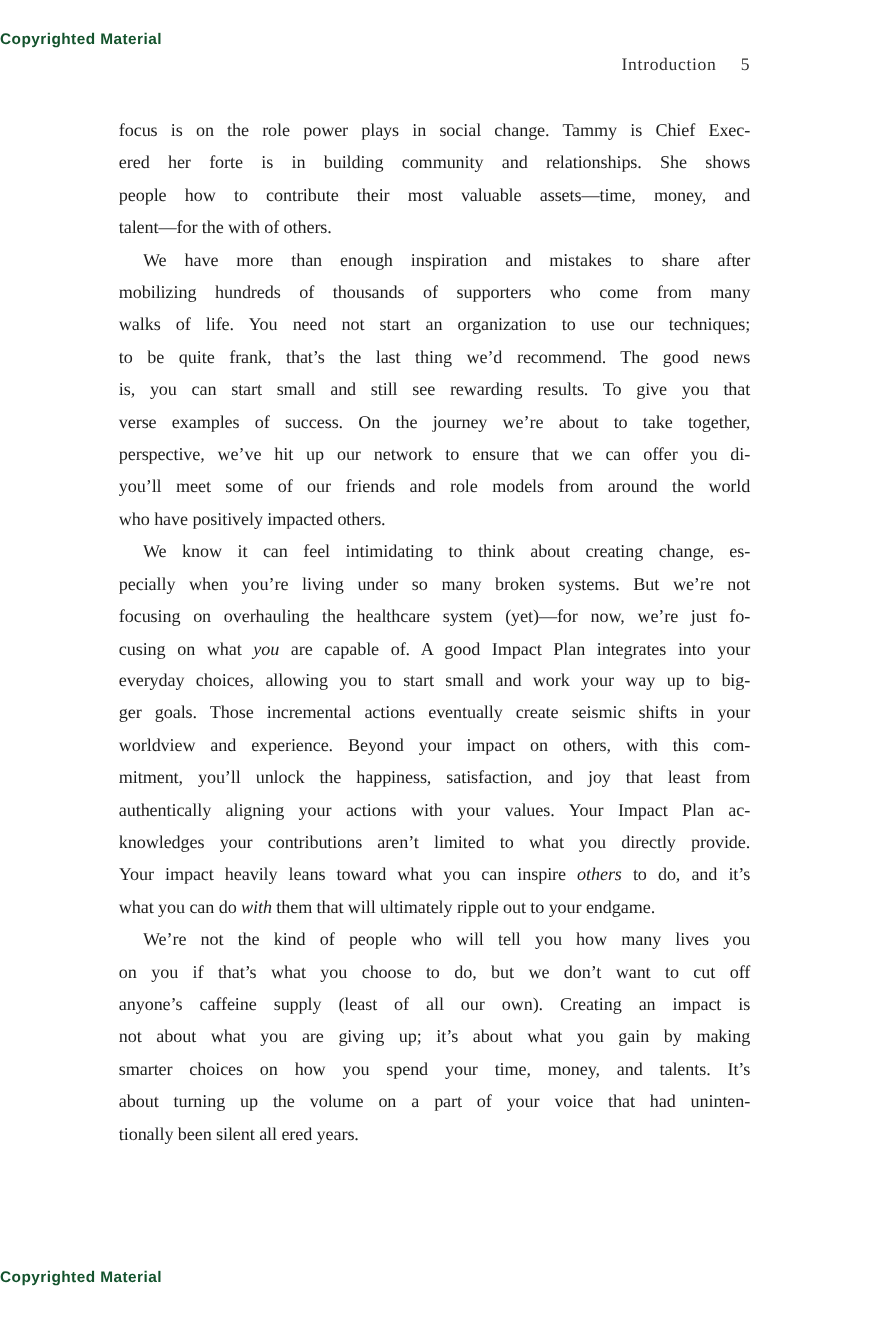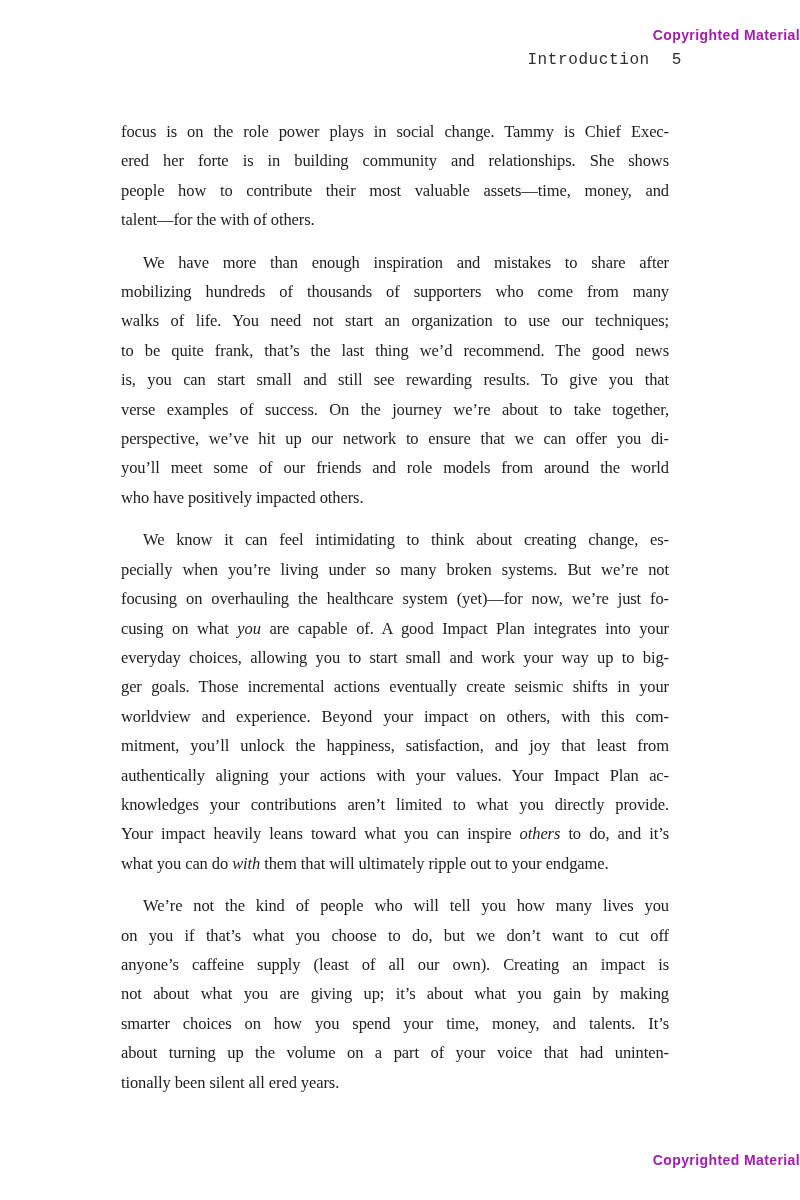--- a/index.html
+++ b/index.html
@@ -8,53 +8,53 @@
     width: 800px;
     height: 1200px;
     background: #ffffff;
     overflow: hidden;
     font-family: "Liberation Serif", "DejaVu Serif", serif;
   }
   .notice {
     position: absolute;
     left: 0;
     width: 100%;
-    text-align: right;
+    text-align: left;
     font-family: "Liberation Sans", "DejaVu Sans", sans-serif;
     font-size: 14px;
     font-weight: 600;
     letter-spacing: 0.4px;
-    color: #a21caf;
+    color: #14532d;
   }
   .notice.top { top: 27px; }
   .notice.bottom { top: 1152px; }
   .running-head {
     position: absolute;
     top: 51px;
     left: 108px;
     width: 574px;
     text-align: right;
-    font-family: Liberation Mono, monospace;
+    font-family: Liberation Serif, serif;
     font-size: 16px;
     font-weight: 400;
     letter-spacing: 0.6px;
     color: #2e2e2e;
   }
   .running-head .pagenum { margin-left: 22px; }
   .body-text {
     position: absolute;
     top: 104px;
     left: 108px;
     width: 574px;
     font-size: 16.5px;
     line-height: 29.4px;
     letter-spacing: -0.1px;
     color: #1c1c1c;
   }
-  .paragraph { margin: 13px; }
+  .paragraph { margin: 0; }
   .line {
     text-align: justify;
     text-align-last: justify;
     white-space: normal;
   }
   .line.last { text-align-last: left; }
   .line.indent { text-indent: 22px; }
   .line em { font-style: italic; }
 </style>
 </head>

